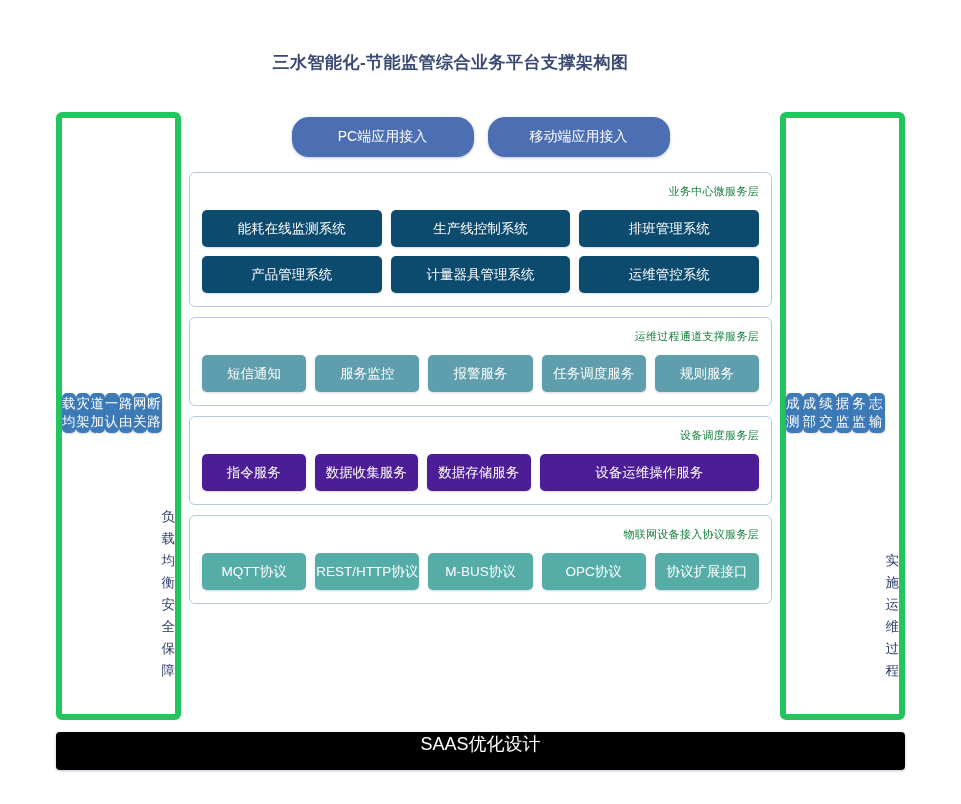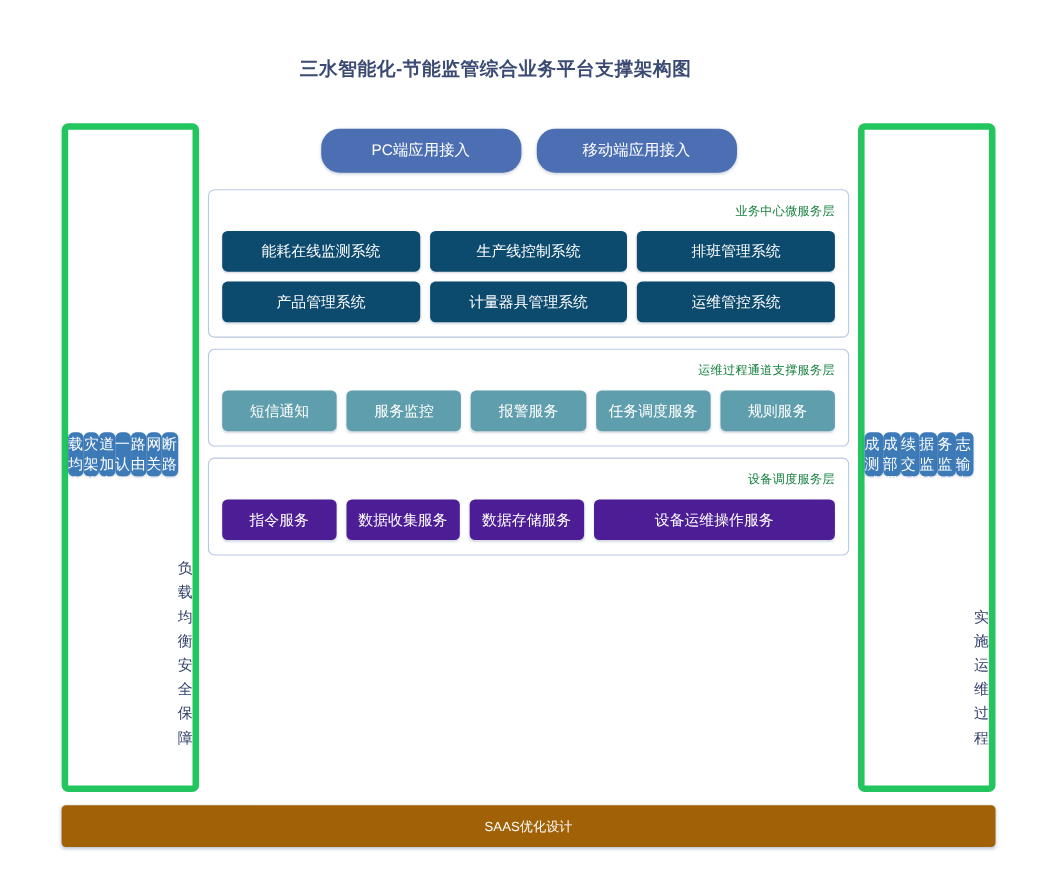--- a/index.html
+++ b/index.html
@@ -141,25 +141,24 @@
   .layer-business .layer-grid { row-gap: 9px; }
   .layer-business .chip { flex: 0 0 calc((100% - 18px)/3); }
 
   .bottom-bar {
     position: absolute;
     left: 56px;
     top: 732px;
     width: 849px;
     height: 38px;
     border-radius: 4px;
-    background: #a16207;
+    background: #000000;
     color: #ffffff;
-    font-size: 12px;
-    display: flex;
-    align-items: center;
+    font-size: 18px;
+    display: flex;
     justify-content: center;
     box-shadow: 0 1px 3px rgba(40,60,110,0.3);
     box-sizing: border-box;
   }
 </style>
 </head>
 <body>
 
 <div class="page">
 
@@ -262,20 +261,40 @@
           </div>
           <div class="chip">
             <span>数据存储服务</span>
           </div>
           <div class="chip wide">
             <span>设备运维操作服务</span>
           </div>
         </div>
       </div>
 
+      <div class="layer layer-iot">
+        <div class="layer-title">物联网设备接入协议服务层</div>
+        <div class="layer-grid">
+          <div class="chip">
+            <span>MQTT协议</span>
+          </div>
+          <div class="chip">
+            <span>REST/HTTP协议</span>
+          </div>
+          <div class="chip">
+            <span>M-BUS协议</span>
+          </div>
+          <div class="chip">
+            <span>OPC协议</span>
+          </div>
+          <div class="chip">
+            <span>协议扩展接口</span>
+          </div>
+        </div>
+      </div>
 
     </div>
 
     <div class="side-col">
       <div class="side-btn">
         <span>集成测试</span>
       </div>
       <div class="side-btn">
         <span>集成部署</span>
       </div>

